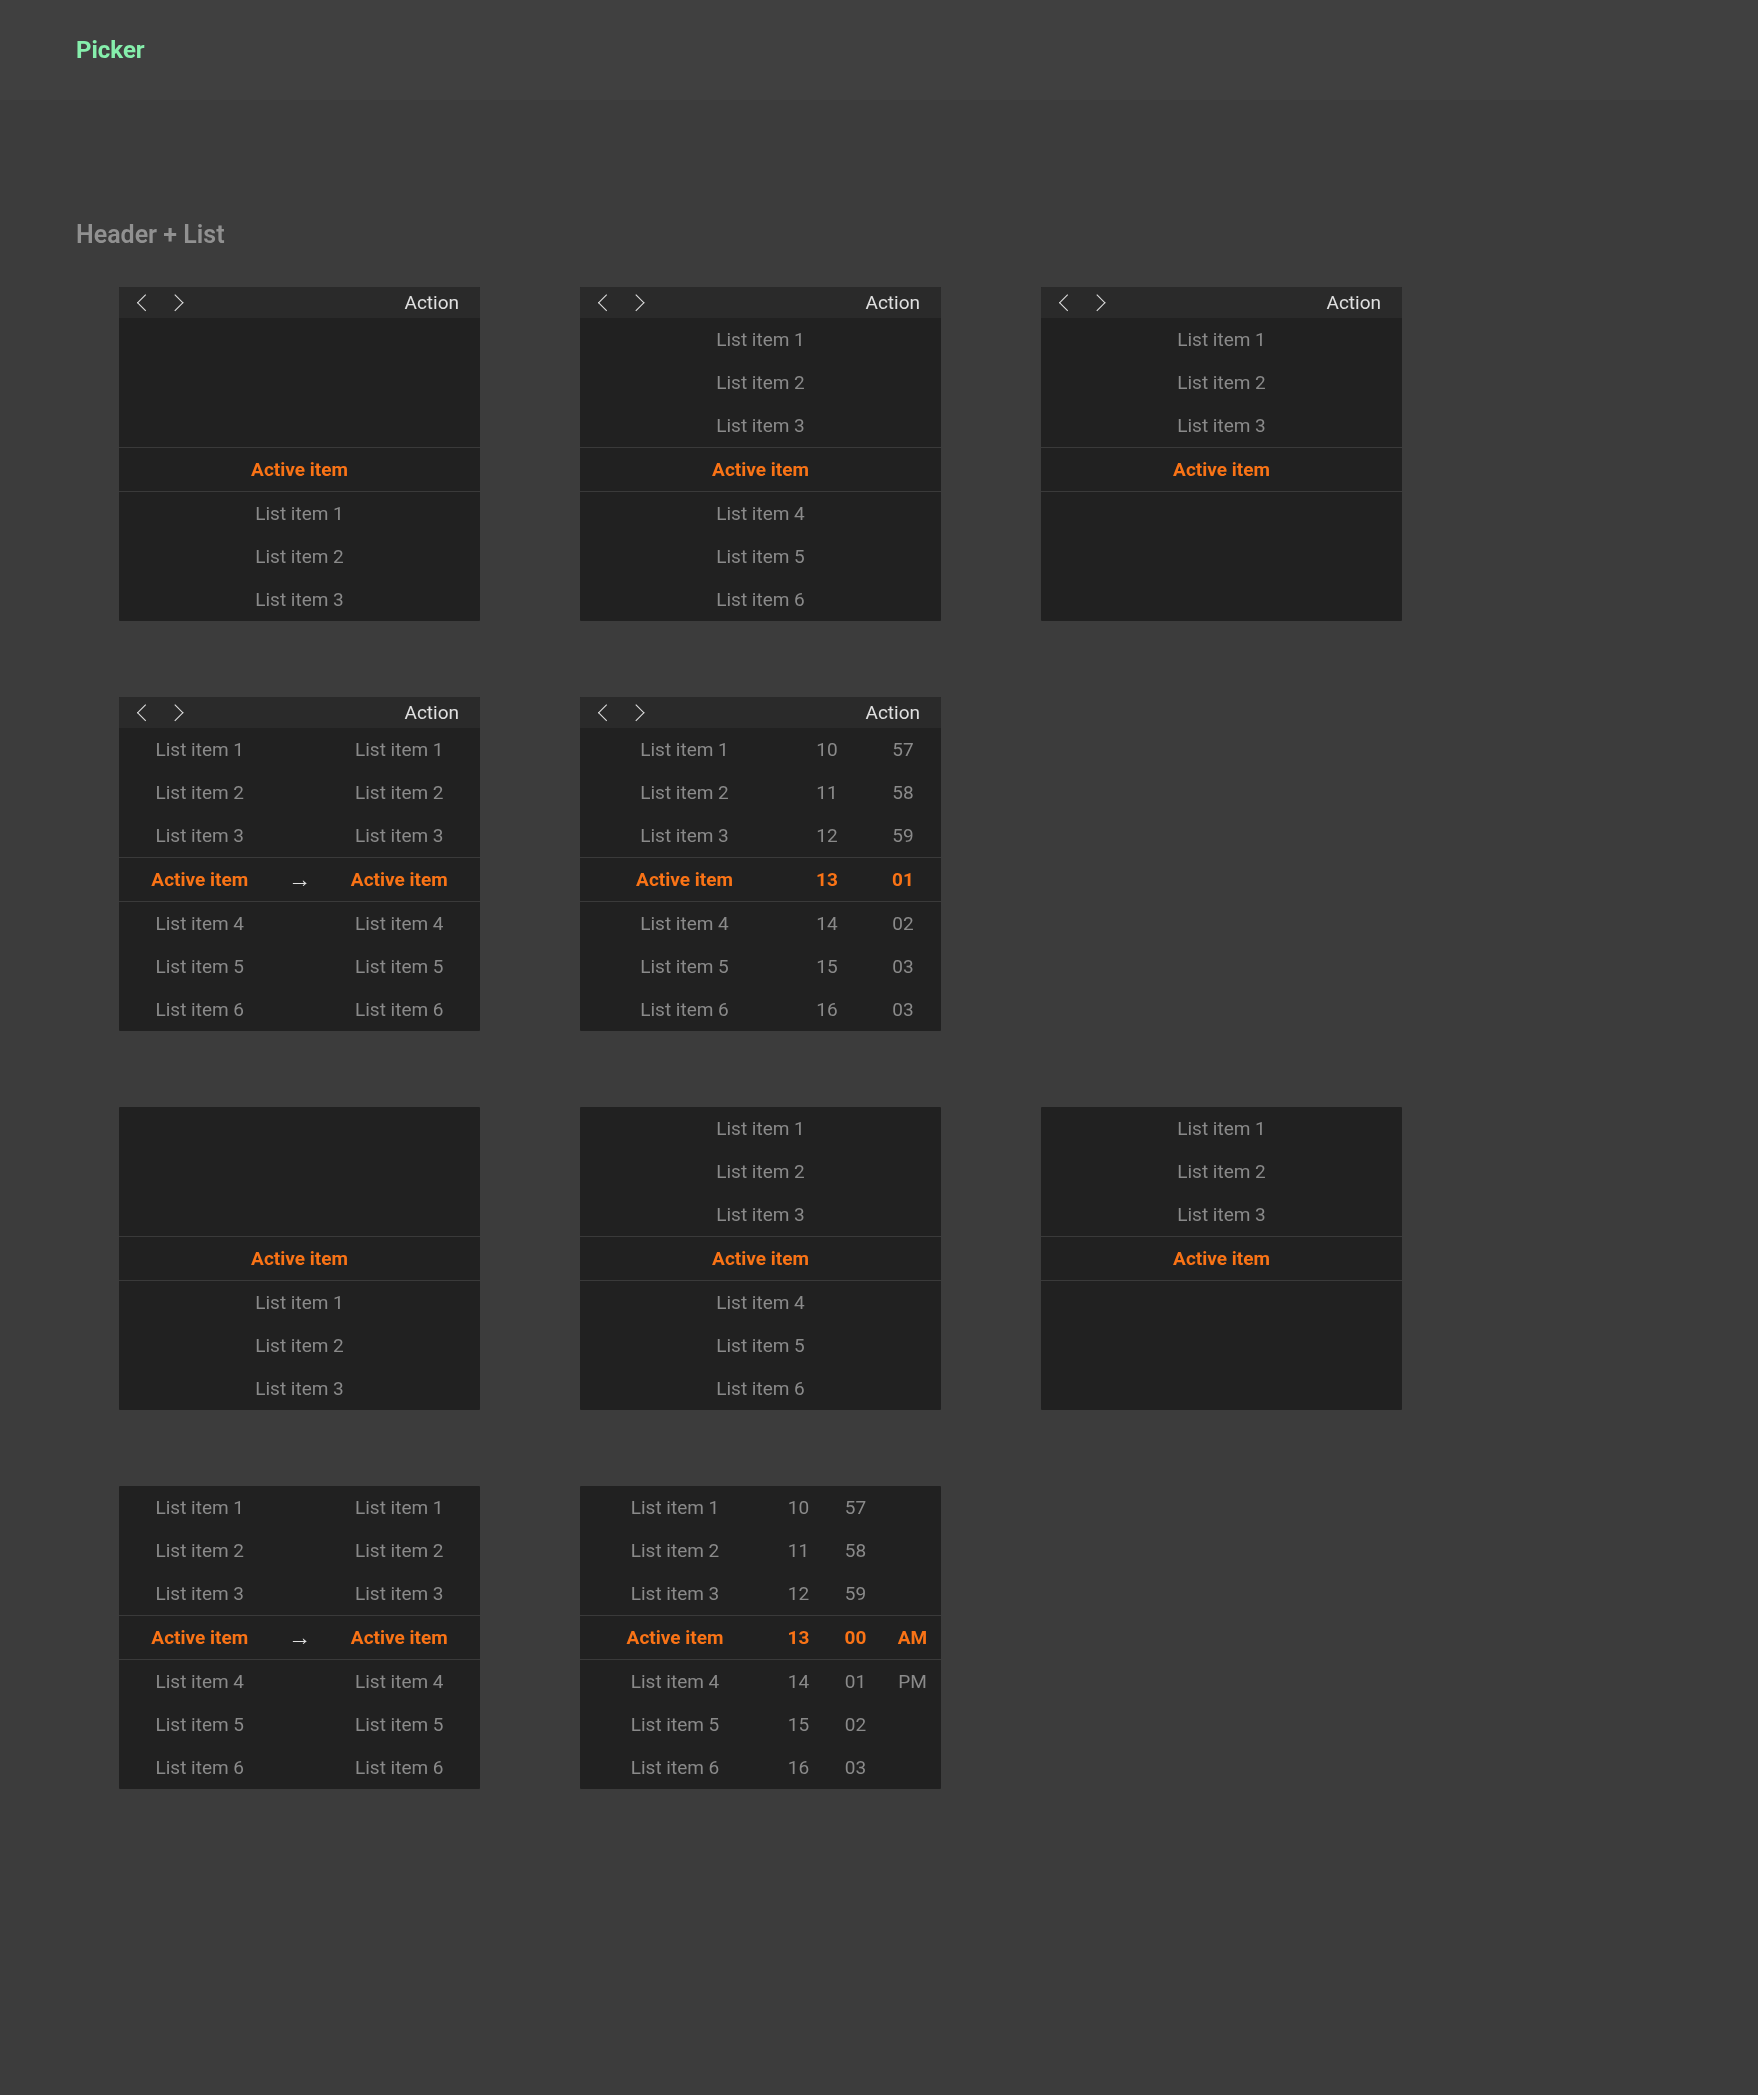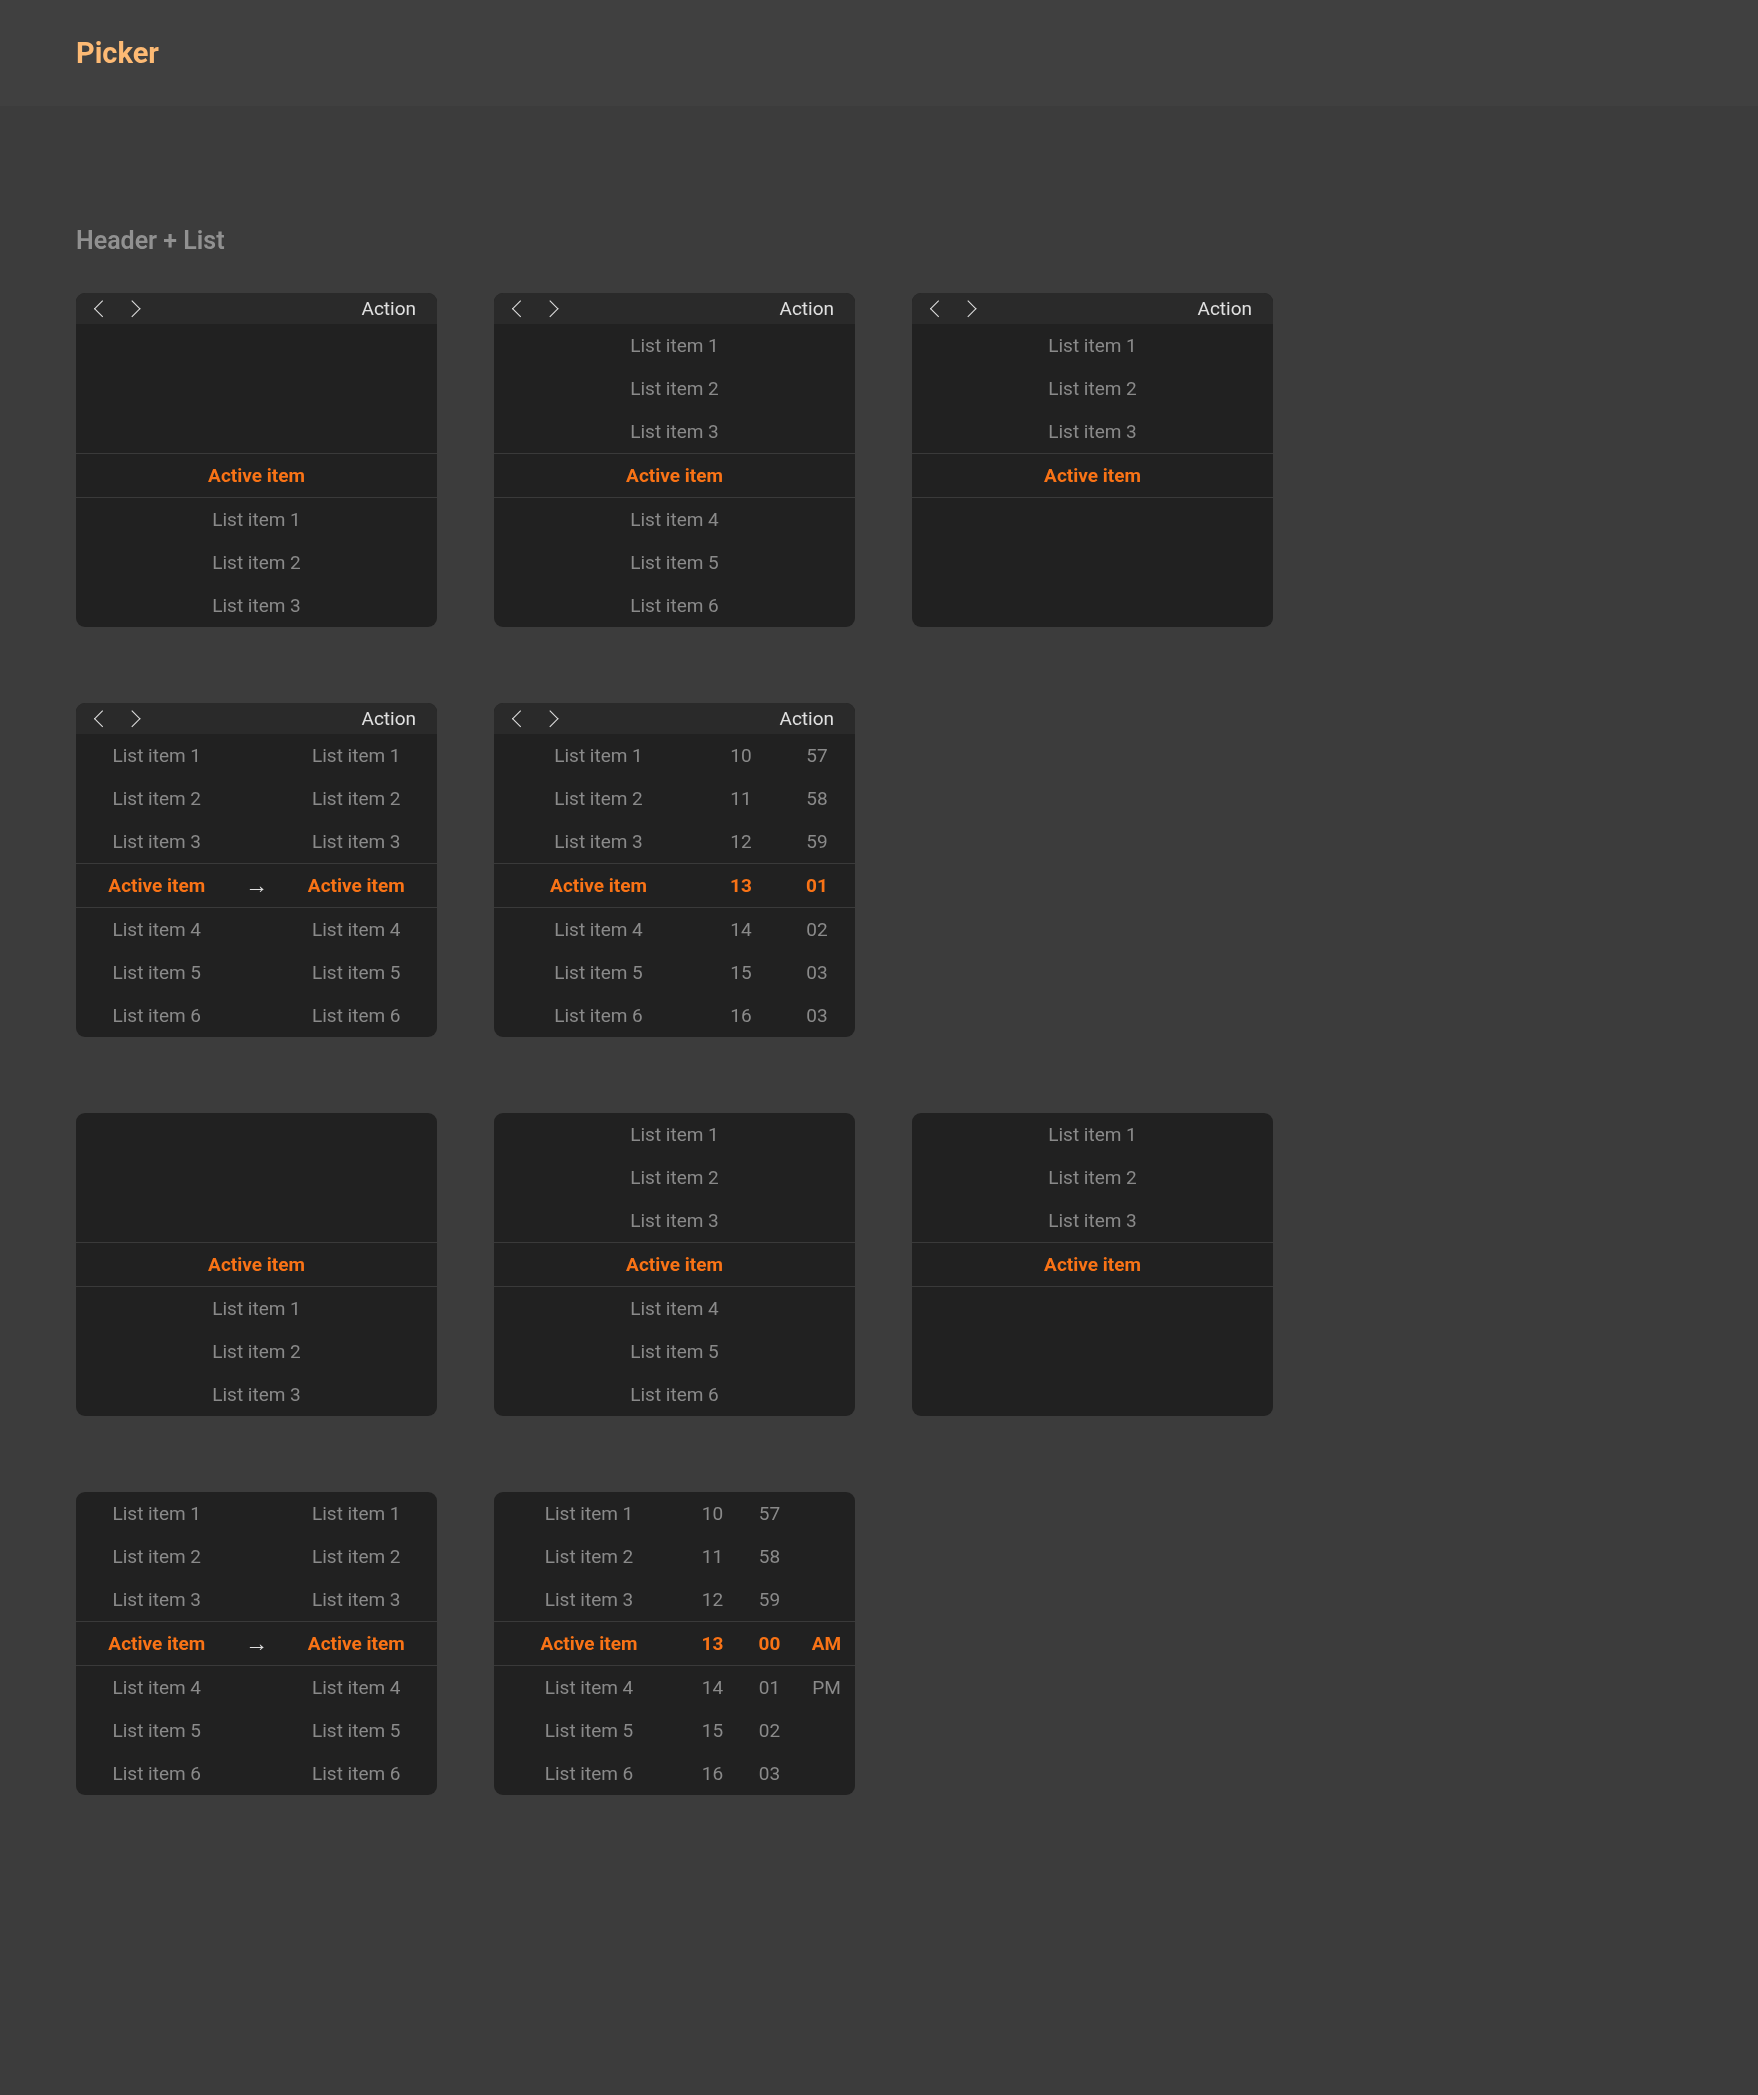--- a/index.html
+++ b/index.html
@@ -1,23 +1,23 @@
 <!DOCTYPE html>
 <html><head>
 <meta charset="utf-8">
 <style>
   * { box-sizing: border-box; margin: 0; padding: 0; }
   html, body { background: #3c3c3c; color: #e6e6e6; font-family: -apple-system, BlinkMacSystemFont, "Segoe UI", Roboto, Helvetica, Arial, sans-serif; }
   .page { width: 1759px; margin: 0 auto; }
   .titlebar { background: #404040; padding: 36px 76px; }
-  .titlebar h1 { color: #fdba74; font-size: 29px; font-weight: 700; }
+  .titlebar h1 { color: #86efac; font-size: 24px; font-weight: 700; }
   .content { padding: 0 76px 115px 76px; }
   .section-heading { color: #919191; font-size: 25px; font-weight: 600; margin: 120px 0 38px 0; }
   .row { display: flex; gap: 57px; margin-bottom: 76px; }
-  .card { width: 361px; background: #212121; border-radius: 9px; overflow: hidden; }
+  .card { width: 361px; background: #212121; border-radius: 1px; overflow: hidden; margin-left: 43px; }
 
   
   .card-header { display: flex; justify-content: space-between; align-items: center; background: #2a2a2a; height: 31px; padding: 0 21px; }
   .nav-arrows { display: flex; gap: 17px; align-items: center; }
   .chev { width: 11.5px; height: 11.5px; border: solid #e0e0e0; border-width: 0 1.9px 1.9px 0; display: inline-block; cursor: pointer; }
   .chev.left  { transform: rotate(135deg); }
   .chev.right { transform: rotate(-45deg); }
   .action { color: #e0e0e0; font-size: 19px; cursor: pointer; }
 
   

